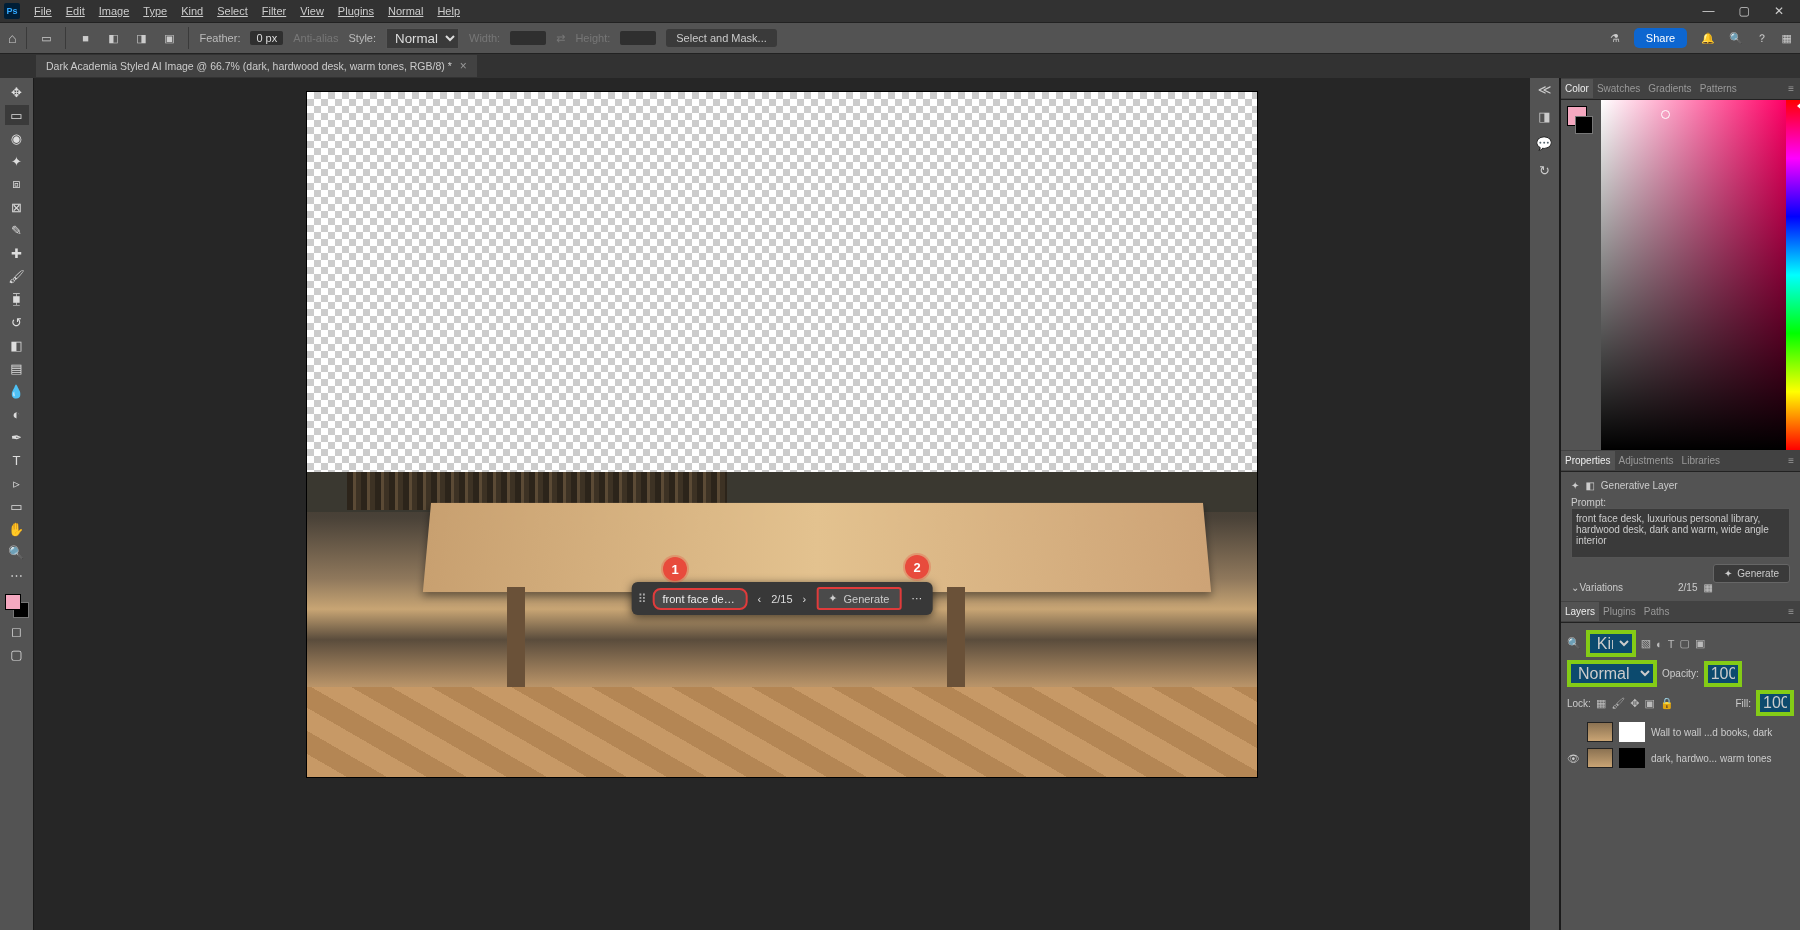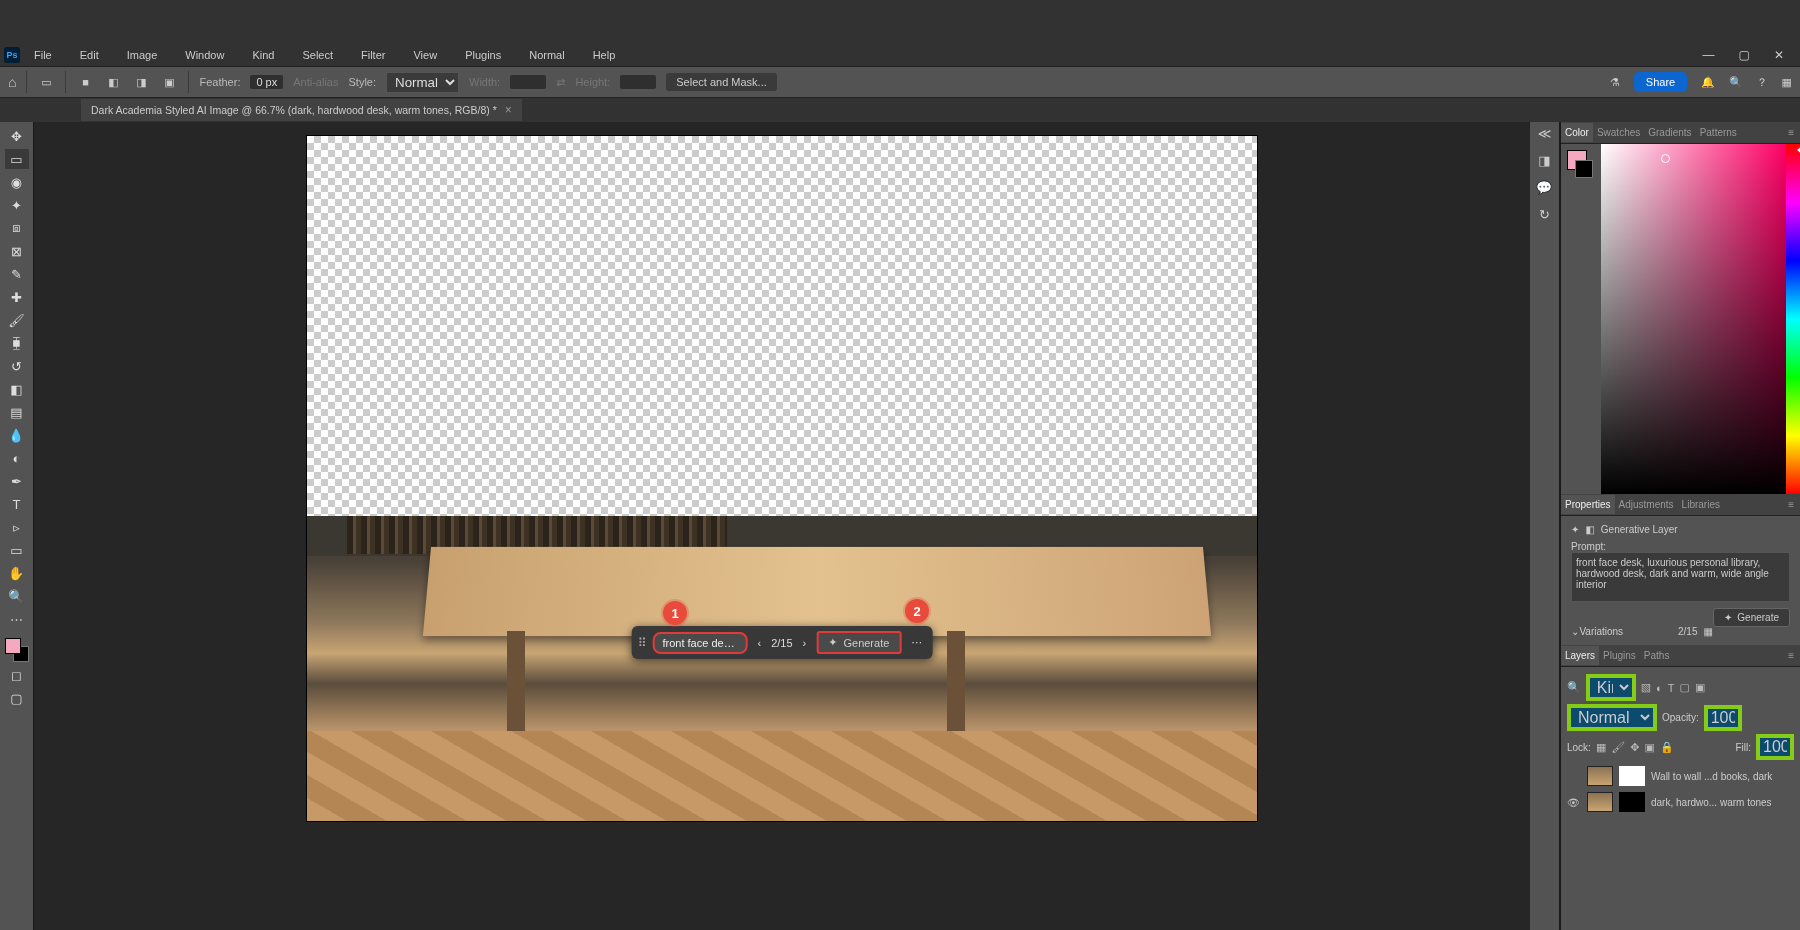--- a/index.html
+++ b/index.html
@@ -1,32 +1,32 @@
 <!DOCTYPE html>
 <html><head>
 <meta charset="utf-8">
 <style>
 * { margin:0; padding:0; box-sizing:border-box; font-family:"Segoe UI",Arial,sans-serif; }
 body { background:#323232; color:#ccc; width:1800px; height:930px; overflow:hidden; font-size:11px; }
-.titlebar { height:22px; background:#323232; display:flex; align-items:center; padding:0 4px;margin-top:44px; }
+.titlebar { height:22px; background:#323232; display:flex; align-items:center; padding:0 4px; }
 .titlebar .ps-logo { width:16px; height:16px; background:#001e36; color:#31a8ff; font-weight:bold; font-size:9px; display:flex; align-items:center; justify-content:center; border-radius:2px; margin-right:8px; }
-.titlebar .menus { display:flex; gap:16px; }
+.titlebar .menus { display:flex; gap:2px;text-decoration:underline; }
 .titlebar .menus span { padding:2px 6px; cursor:default; }
 .titlebar .wincontrols { margin-left:auto; display:flex; gap:24px; padding-right:12px; font-size:12px; }
 .optionsbar { height:32px; background:#535353; border-top:1px solid #222; border-bottom:1px solid #222; display:flex; align-items:center; padding:0 8px; gap:10px; }
 .optionsbar .home { font-size:14px; }
 .optionsbar .sep { width:1px; height:22px; background:#3a3a3a; }
 .optionsbar .tool-icon { width:18px; height:18px; display:inline-flex; align-items:center; justify-content:center; }
 .optionsbar .lbl { color:#bbb; }
 .optionsbar .val { background:#2f2f2f; padding:1px 6px; border-radius:2px; color:#ddd; }
 .optionsbar select { background:#3a3a3a; color:#ddd; border:1px solid #555; padding:1px 4px; }
 .optionsbar .btn { background:#3a3a3a; padding:3px 10px; border-radius:3px; }
 .optionsbar .share { background:#0d66d0; padding:4px 12px; border-radius:5px; color:#fff; }
 .optionsbar .right { margin-left:auto; display:flex; align-items:center; gap:14px; }
-.tabbar { height:24px; background:#323232; display:flex; align-items:center; padding-left:36px;margin-left:45px; }
+.tabbar { height:24px; background:#323232; display:flex; align-items:center; padding-left:36px; }
 .tabbar .tab { background:#424242; padding:4px 10px; font-size:10.5px; display:flex; align-items:center; gap:8px; }
 .tabbar .tab .close { font-size:12px; color:#999; }
 .workspace { display:flex; height:calc(930px - 22px - 32px - 24px); }
 .toolbar { width:34px; background:#535353; border-right:1px solid #1a1a1a; display:flex; flex-direction:column; align-items:center; padding-top:4px; gap:3px; }
 .toolbar .t { width:24px; height:20px; display:flex; align-items:center; justify-content:center; font-size:13px; color:#ddd; cursor:default; }
 .toolbar .t.sel { background:#3a3a3a; }
 .toolbar .swatch-wrap { margin-top:6px; position:relative; width:24px; height:24px; }
 .toolbar .fg { position:absolute; width:16px; height:16px; background:#f5a8c0; border:1px solid #000; left:0; top:0; }
 .toolbar .bg { position:absolute; width:16px; height:16px; background:#000; border:1px solid #777; right:0; bottom:0; }
 .canvas-area { flex:1; background:#262626; display:flex; justify-content:center; align-items:flex-start; position:relative; padding-top:14px; }
@@ -85,21 +85,21 @@
 </style>
 </head>
 <body>
 
 <div class="titlebar">
   <div class="ps-logo">Ps</div>
   <div class="menus">
     <span>File</span>
     <span>Edit</span>
     <span>Image</span>
-    <span>Window</span>
+    <span>Type</span>
     <span>Kind</span>
     <span>Select</span>
     <span>Filter</span>
     <span>View</span>
     <span>Plugins</span>
     <span>Normal</span>
     <span>Help</span>
   </div>
   <div class="wincontrols">
     <span>—</span>

